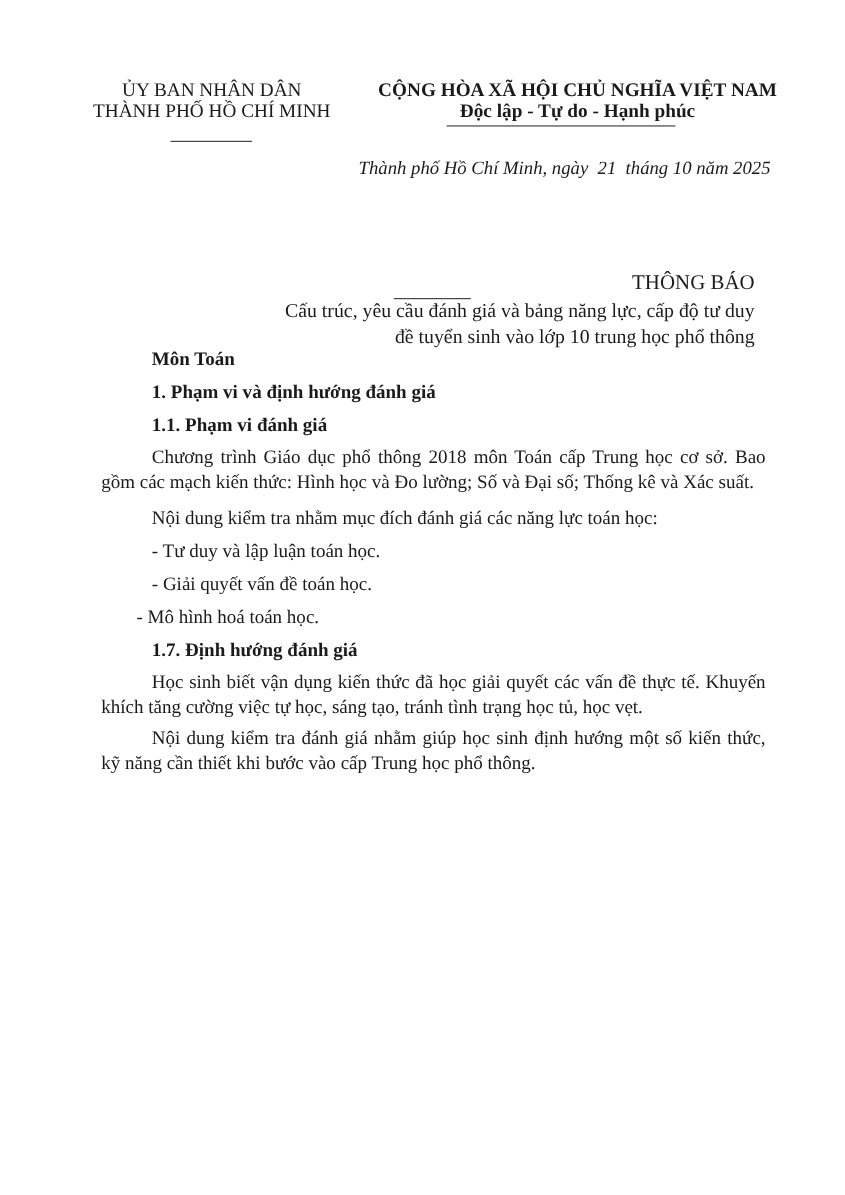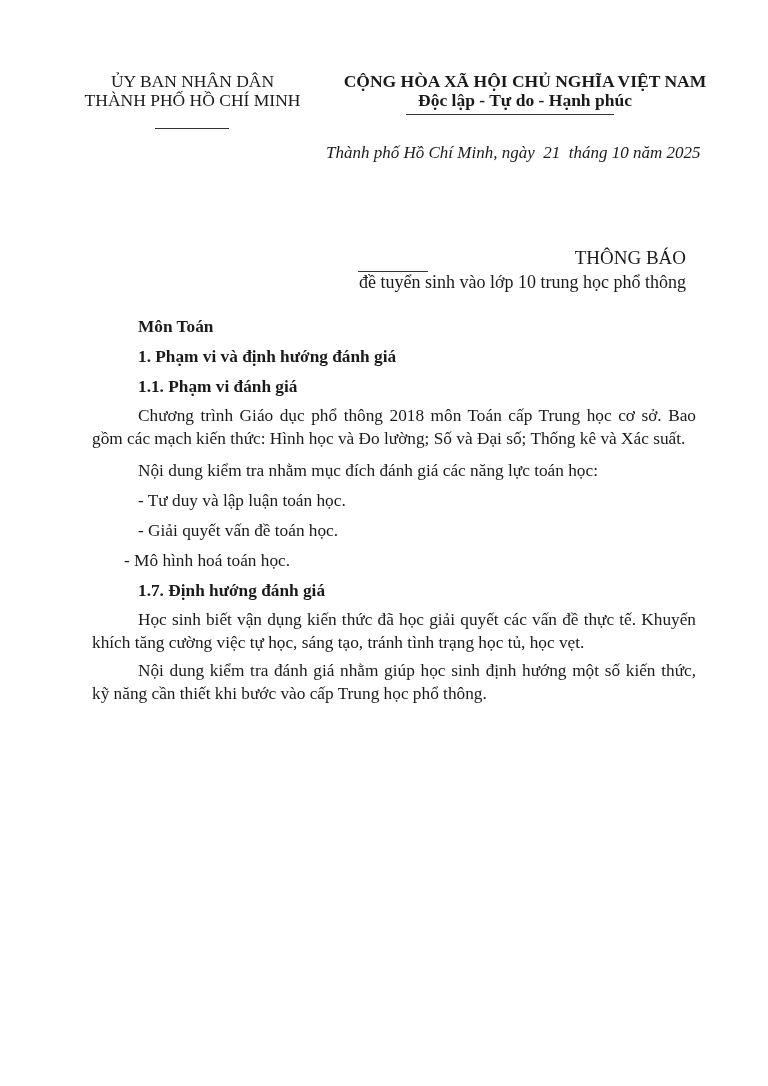--- a/index.html
+++ b/index.html
@@ -35,20 +35,21 @@
   <div class="hdr-right">
     <div>CỘNG HÒA XÃ HỘI CHỦ NGHĨA VIỆT NAM</div>
     <div>Độc lập - Tự do - Hạnh phúc</div>
   </div>
   <div class="rule" style="left:406px; top:114px; width:208px;"></div>
 
   <div class="dateline" style="white-space:pre;">Thành phố Hồ Chí Minh, ngày  21  tháng 10 năm 2025</div>
 
   <div class="title-block">
     <div class="big">THÔNG BÁO</div>
+    <div>Cấu trúc, yêu cầu đánh giá và bảng năng lực, cấp độ tư duy</div>
     <div>đề tuyển sinh vào lớp 10 trung học phổ thông</div>
   </div>
   <div class="rule" style="left:358px; top:271px; width:70px;"></div>
 
   <div class="abs body-text bold" style="left:138px; top:316px;">Môn Toán</div>
   <div class="abs body-text bold" style="left:138px; top:346px;">1. Phạm vi và định hướng đánh giá</div>
   <div class="abs body-text bold" style="left:138px; top:376px;">1.1. Phạm vi đánh giá</div>
 
   <div class="para" style="top:404px;">Chương trình Giáo dục phổ thông 2018 môn Toán cấp Trung học cơ sở. Bao gồm các mạch kiến thức: Hình học và Đo lường; Số và Đại số; Thống kê và Xác suất.</div>
   <div class="abs body-text" style="left:138px; top:460px;">Nội dung kiểm tra nhằm mục đích đánh giá các năng lực toán học:</div>

